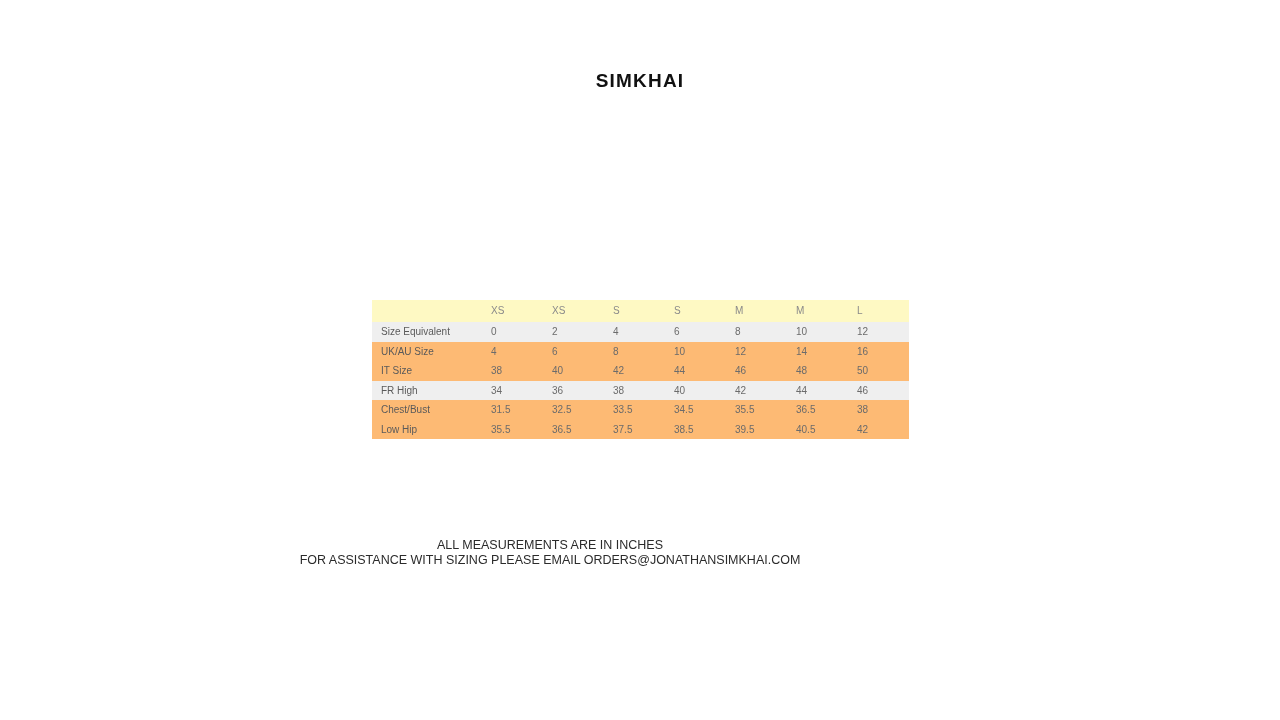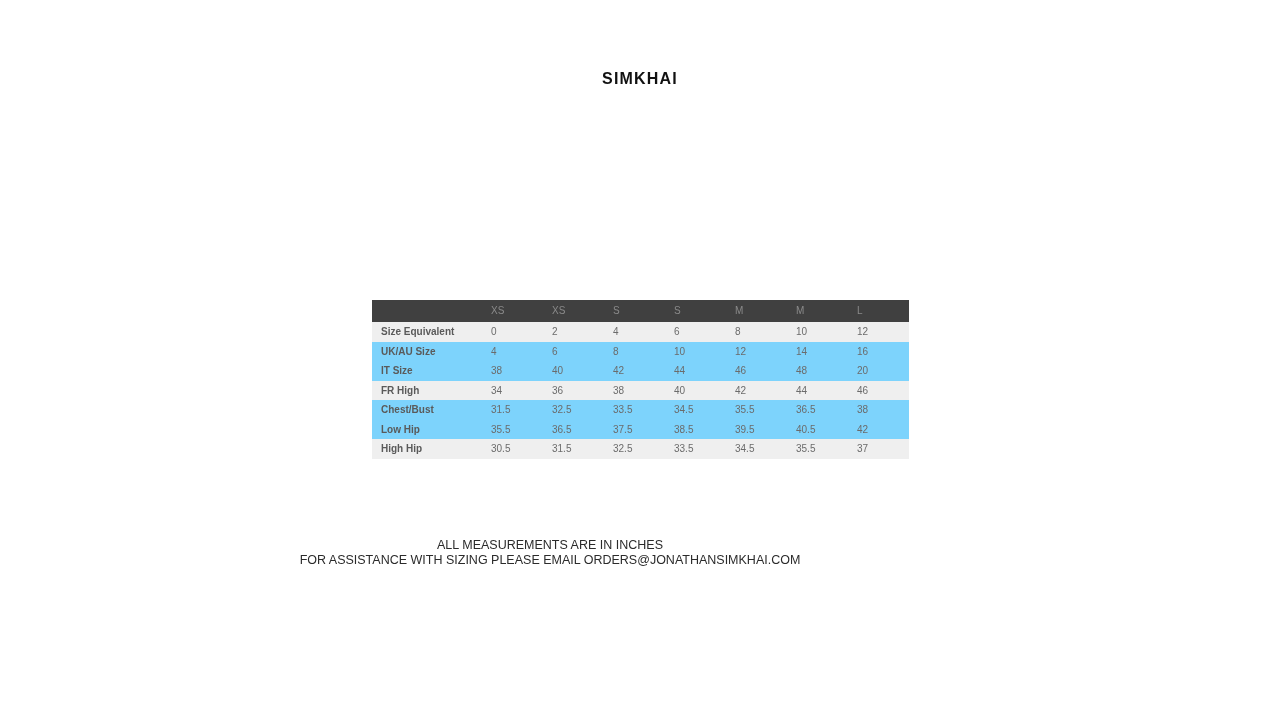--- a/index.html
+++ b/index.html
@@ -18,21 +18,21 @@
     height: 720px;
     background: #ffffff;
   }
 
   .brand-title {
     position: absolute;
     top: 70px;
     left: 0;
     width: 1280px;
     text-align: center;
-    font-size: 16px;
+    font-size: 19px;
     font-weight: bold;
     letter-spacing: 1.2px;
     color: #111111;
   }
 
   .size-table-wrap {
     position: absolute;
     left: 372px;
     top: 300px;
     width: 537px;
@@ -57,41 +57,40 @@
     height: 19.5px;
     line-height: 19.5px;
     vertical-align: middle;
   }
 
   table.size-table thead th {
     color: #8a8a8a;
     padding-left: 9px;
     height: 22px;
     line-height: 22px;
-    background: #404040;
+    background: #fef9c3;
   }
 
   table.size-table thead th.corner { padding-left: 9px; }
 
   table.size-table tbody td {
     padding-left: 9px;
     color: #6b6b6b;
   }
 
   table.size-table tbody td.rowlabel {
     color: #5a5a5a;
-    font-weight: bold;
   }
 
   table.size-table tbody tr.shaded td {
     background: #efefef;
   }
 
   table.size-table tbody tr.plain td {
-    background: #7dd3fc;
+    background: #fdba74;
   }
 
   .footer-notes {
     position: absolute;
     left: 0;
     top: 538px;
     width: 1100px;
     text-align: center;
     color: #2b2b2b;
     font-size: 12.5px;
@@ -157,21 +156,21 @@
           <td>16</td>
         </tr>
         <tr class="plain">
           <td class="rowlabel">IT Size</td>
           <td>38</td>
           <td>40</td>
           <td>42</td>
           <td>44</td>
           <td>46</td>
           <td>48</td>
-          <td>20</td>
+          <td>50</td>
         </tr>
         <tr class="shaded">
           <td class="rowlabel">FR High</td>
           <td>34</td>
           <td>36</td>
           <td>38</td>
           <td>40</td>
           <td>42</td>
           <td>44</td>
           <td>46</td>
@@ -189,30 +188,20 @@
         <tr class="plain">
           <td class="rowlabel">Low Hip</td>
           <td>35.5</td>
           <td>36.5</td>
           <td>37.5</td>
           <td>38.5</td>
           <td>39.5</td>
           <td>40.5</td>
           <td>42</td>
         </tr>
-        <tr class="shaded">
-          <td class="rowlabel">High Hip</td>
-          <td>30.5</td>
-          <td>31.5</td>
-          <td>32.5</td>
-          <td>33.5</td>
-          <td>34.5</td>
-          <td>35.5</td>
-          <td>37</td>
-        </tr>
       </tbody>
     </table>
   </div>
 
   <div class="footer-notes">
     <div>ALL MEASUREMENTS ARE IN INCHES</div>
     <div>FOR ASSISTANCE WITH SIZING PLEASE EMAIL ORDERS@JONATHANSIMKHAI.COM</div>
   </div>
 
 </div>

